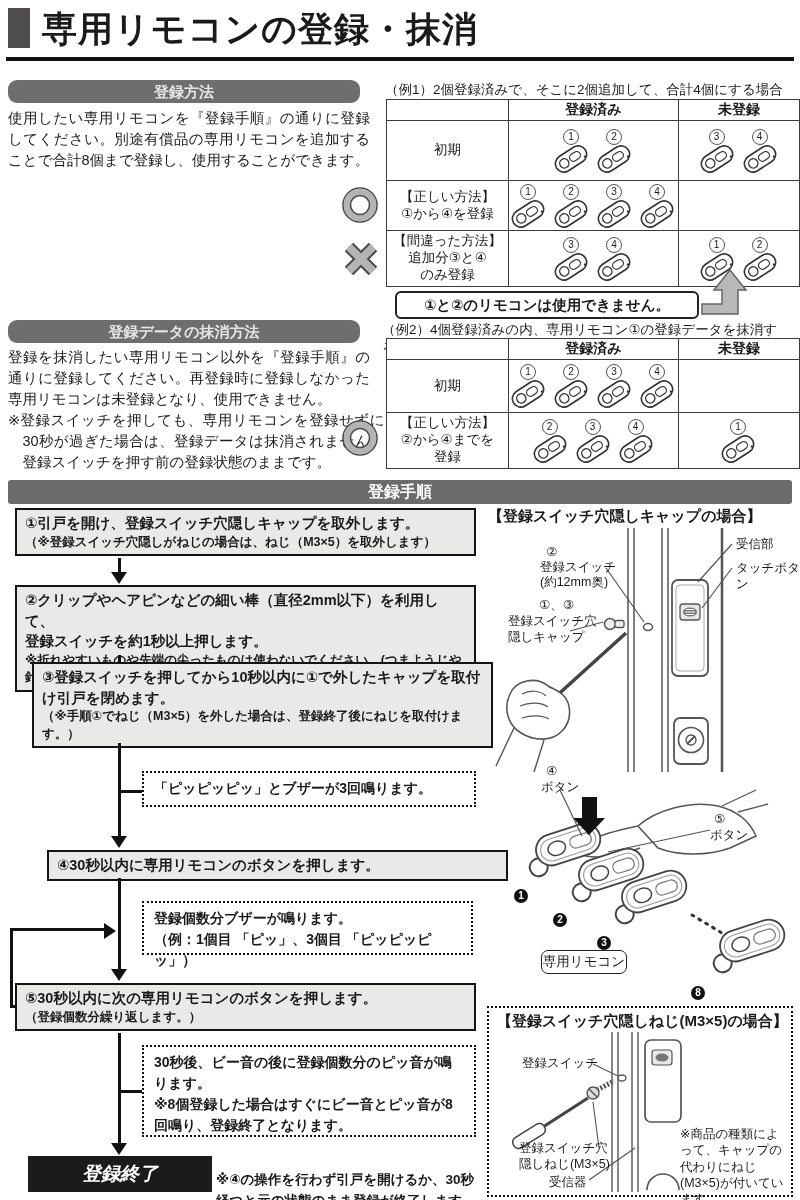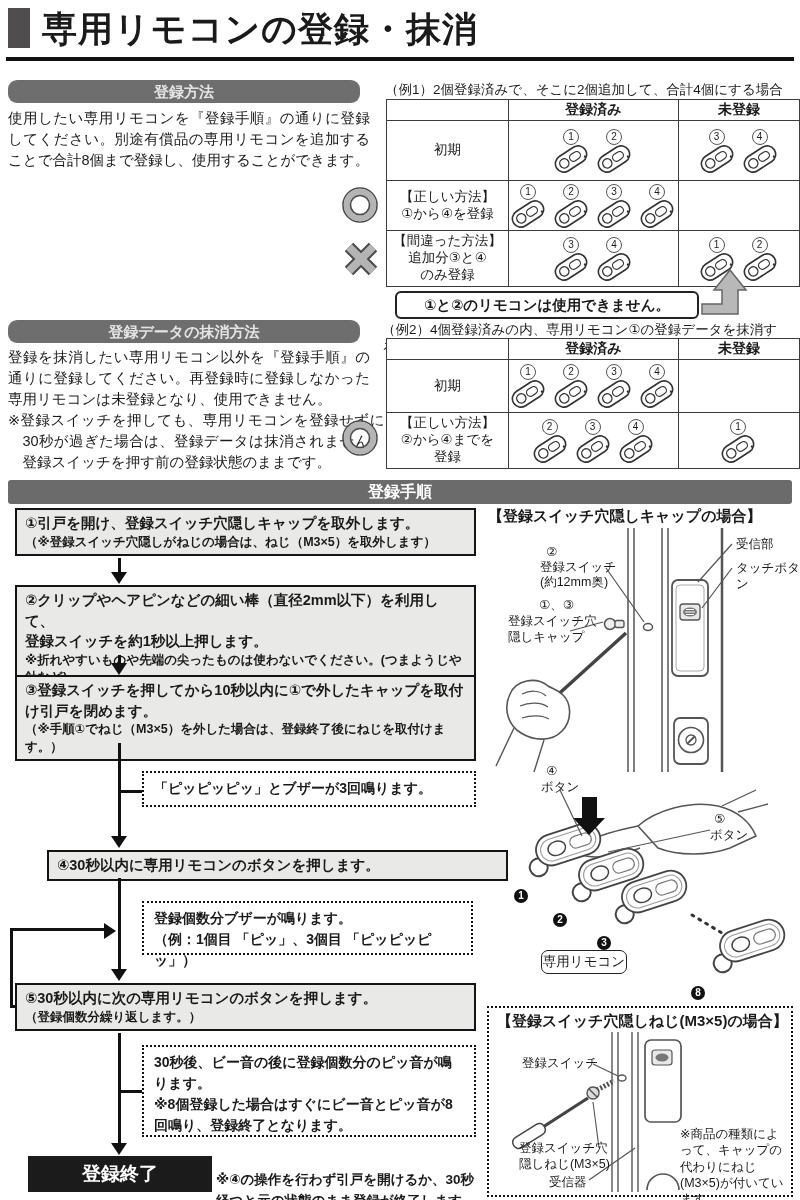--- a/index.html
+++ b/index.html
@@ -39,21 +39,21 @@
   .step .sub{font-weight:bold;font-size:12.5px;line-height:1.4;white-space:pre-line;}
   .note{position:absolute;border:2.5px dotted #111;background:#fff;font-weight:bold;font-size:14px;
         line-height:1.5;padding:5px 10px;white-space:pre-line;box-sizing:border-box;}
   .vline{position:absolute;width:3px;background:#111;}
   .hline{position:absolute;height:3px;background:#111;}
   .ah-down{position:absolute;width:0;height:0;border-left:8px solid transparent;
            border-right:8px solid transparent;border-top:12px solid #111;}
   .ah-right{position:absolute;width:0;height:0;border-top:8px solid transparent;
             border-bottom:8px solid transparent;border-left:12px solid #111;}
   .endbox{position:absolute;background:#1b1b1b;color:#fff;font-weight:bold;font-size:19px;
-          text-align:center;line-height:36px;}
+          text-align:center;line-height:36px;font-style:italic;}
   .endnote{position:absolute;font-weight:bold;font-size:13.5px;line-height:1.55;white-space:pre-line;}
   
   .ill-caption{position:absolute;font-weight:bold;font-size:15px;}
   .ill-label{position:absolute;font-size:12.5px;line-height:1.3;white-space:pre-line;}
   .chip{position:absolute;width:14px;height:14px;border-radius:50%;background:#111;color:#fff;
         font-size:10px;font-weight:bold;text-align:center;line-height:14px;}
   .tagbox{position:absolute;border:1.6px solid #222;background:#fff;font-size:13.5px;
           text-align:center;line-height:21px;}
   .dotted-panel{position:absolute;border:2.5px dotted #111;box-sizing:border-box;background:#fff;}
 </style>
@@ -415,21 +415,21 @@
     </div>
     <div class="vline" style="left:118px;top:53px;height:16px;"></div>
     <div class="ah-down" style="left:111px;top:67px;"></div>
     <div class="step" style="top:80px;">
       <div class="main">②クリップやヘアピンなどの細い棒（直径2mm以下）を利用して、
 登録スイッチを約1秒以上押します。</div>
       <div class="sub">※折れやすいものや先端の尖ったものは使わないでください。(つまようじや針など)</div>
     </div>
     <div class="vline" style="left:118px;top:150px;height:10px;"></div>
     <div class="ah-down" style="left:111px;top:158px;"></div>
-    <div class="step" style="top:170px;">
+    <div class="step" style="top:157px;margin-left:17px;">
       <div class="main">③登録スイッチを押してから10秒以内に①で外したキャップを取付
 け引戸を閉めます。</div>
       <div class="sub">（※手順①でねじ（M3×5）を外した場合は、登録終了後にねじを取付けます。）</div>
     </div>
     <div class="vline" style="left:118px;top:238px;height:95px;"></div>
     <div class="hline" style="left:120px;top:285px;width:24px;"></div>
     <div class="note" style="left:142px;top:266px;width:334px;height:36px;">「ピッピッピッ」とブザーが3回鳴ります。</div>
     <div class="ah-down" style="left:111px;top:331px;"></div>
     <div class="step" style="top:345px;margin-left:32px;">
       <div class="main">④30秒以内に専用リモコンのボタンを押します。</div>

